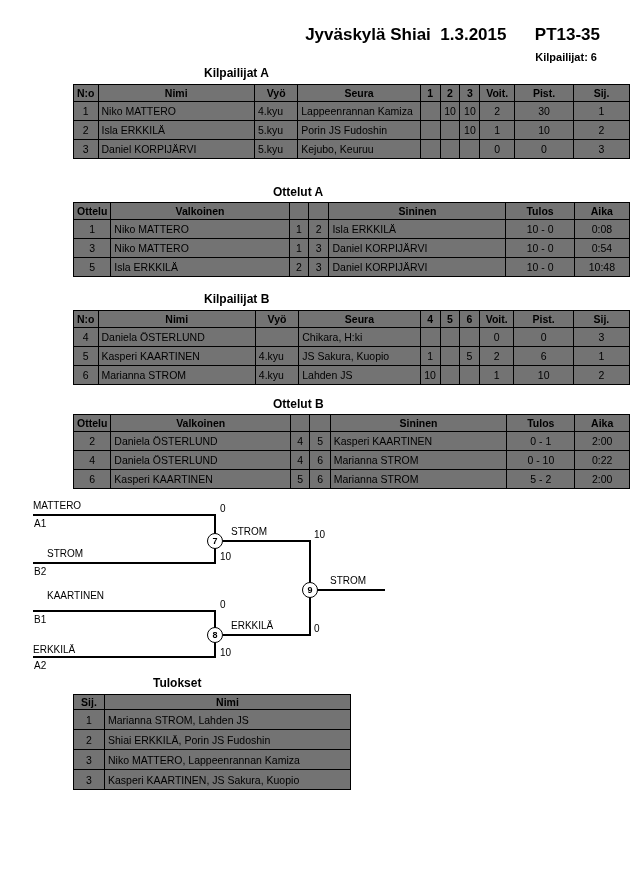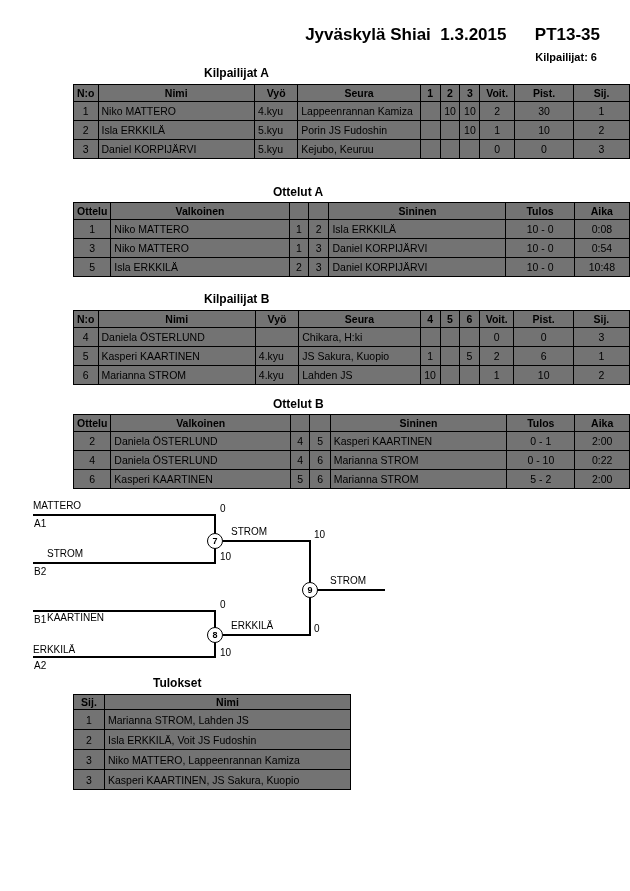--- a/index.html
+++ b/index.html
@@ -282,21 +282,21 @@
     <div class="bk" style="left:14px;top:50px">STROM</div>
     <div class="hline" style="left:0;top:64px;width:182px"></div>
     <div class="bk" style="left:1px;top:68px">B2</div>
     <div class="bk" style="left:187px;top:53px">10</div>
 
     <div class="vline" style="left:181px;top:16px;height:50px"></div>
     <div class="bk" style="left:198px;top:28px">STROM</div>
     <div class="hline" style="left:190px;top:42px;width:87px"></div>
     <div class="bk" style="left:281px;top:31px">10</div>
 
-    <div class="bk" style="left:14px;top:114px">KAARTINEN</div>
+    <div class="bk" style="left:14px;top:92px">KAARTINEN</div>
     <div class="hline" style="left:0;top:112px;width:182px"></div>
     <div class="bk" style="left:1px;top:116px">B1</div>
     <div class="bk" style="left:187px;top:101px">0</div>
 
     <div class="bk" style="left:0;top:146px">ERKKILÄ</div>
     <div class="hline" style="left:0;top:158px;width:182px"></div>
     <div class="bk" style="left:1px;top:162px">A2</div>
     <div class="bk" style="left:187px;top:149px">10</div>
 
     <div class="vline" style="left:181px;top:112px;height:48px"></div>
@@ -325,21 +325,21 @@
         <th>Nimi</th>
       </tr>
     </thead>
     <tbody>
       <tr>
         <td class="c">1</td>
         <td class="l">Marianna STROM, Lahden JS</td>
       </tr>
       <tr>
         <td class="c">2</td>
-        <td class="l">Isla ERKKILÄ, Voit JS Fudoshin</td>
+        <td class="l">Shiai ERKKILÄ, Porin JS Fudoshin</td>
       </tr>
       <tr>
         <td class="c">3</td>
         <td class="l">Niko MATTERO, Lappeenrannan Kamiza</td>
       </tr>
       <tr>
         <td class="c">3</td>
         <td class="l">Kasperi KAARTINEN, JS Sakura, Kuopio</td>
       </tr>
     </tbody>

